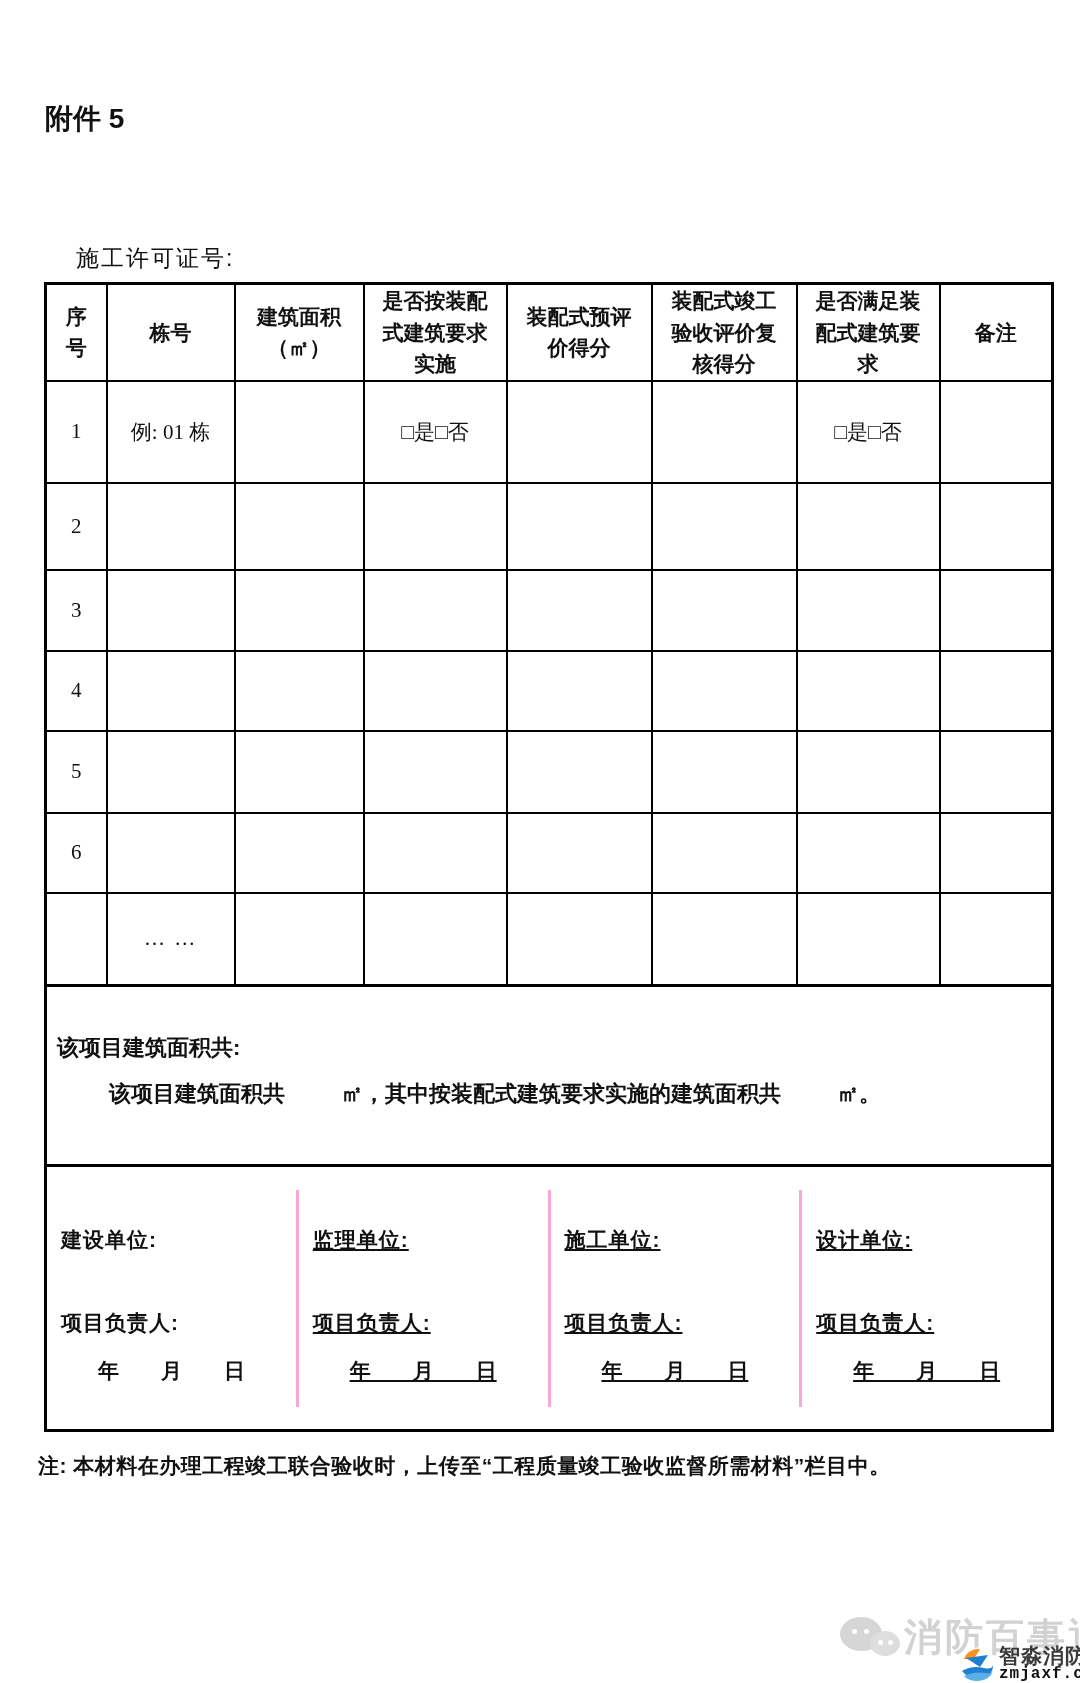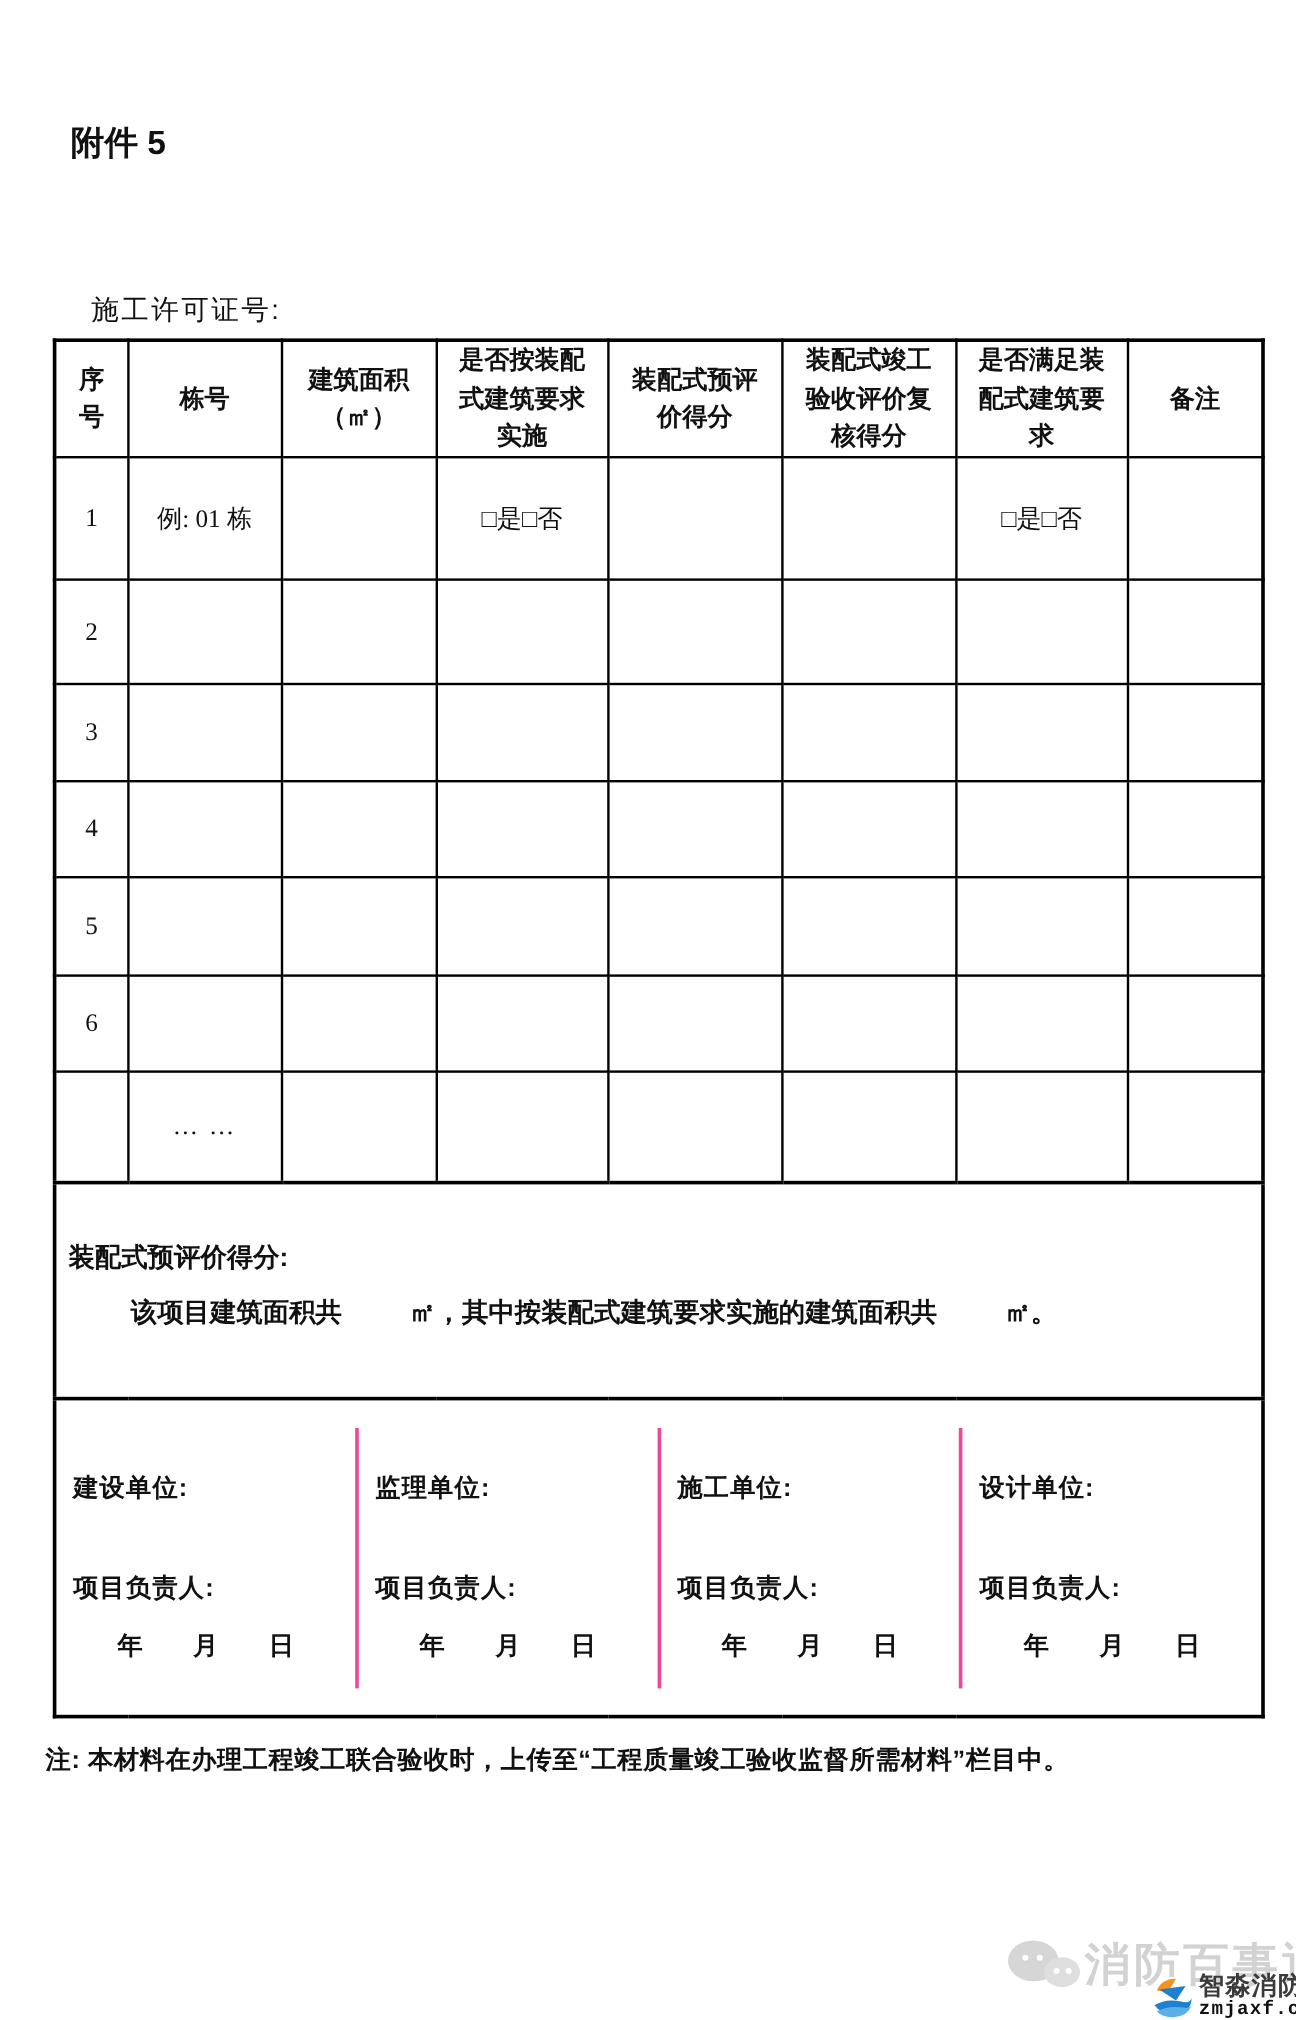--- a/index.html
+++ b/index.html
@@ -6,21 +6,21 @@
   .page{
     position:relative;
     width:1080px;height:1683px;
     background:#ffffff;
     font-family:"Liberation Sans","DejaVu Sans",sans-serif;
     color:#111;
     overflow:hidden;
   }
   .attachment{
     position:absolute;left:45px;top:100px;
-    font-size:28px;font-weight:bold;margin-left:14px;
+    font-size:28px;font-weight:bold;
   }
   .title{
     position:absolute;left:0;right:0;top:178px;
     text-align:center;font-size:37px;font-weight:bold;letter-spacing:2px;
   }
   .permit{
     position:absolute;left:44px;top:243px;
     font-size:23px;letter-spacing:2px;margin-left:32px;
   }
   table.main{
@@ -69,21 +69,21 @@
   tr.units-row td{padding:0;}
   .units-grid{display:flex;height:217px;}
   .unit{
     flex:1 1 0;
     display:flex;flex-direction:column;
     text-align:left;
     padding:36px 14px 22px 14px;
     box-sizing:border-box;
     font-family:"Liberation Sans","DejaVu Sans",sans-serif;
   }
-  .unit + .unit{border-left:3px solid #ec4899;}
+  .unit + .unit{border-left:3px solid #f9a8d4;text-decoration:underline;}
   .unit-label{font-size:21px;font-weight:600;letter-spacing:1px;}
   .unit-spacer{flex:1 1 auto;}
   .unit-leader{font-size:21px;font-weight:600;letter-spacing:1px;}
   .unit-date{font-size:21px;font-weight:600;margin-top:20px;text-align:center;}
   .note{
     position:absolute;left:38px;top:1452px;width:1010px;
     font-size:21px;font-weight:bold;letter-spacing:0.5px;
   }
   .pageno{
     position:absolute;left:968px;top:1684px;
@@ -220,21 +220,21 @@
         <td class="dots">… …</td>
         <td></td>
         <td></td>
         <td></td>
         <td></td>
         <td></td>
         <td></td>
       </tr>
       <tr class="conclusion-row">
         <td colspan="8">
-          <div class="concl-title">装配式预评价得分:</div>
+          <div class="concl-title">该项目建筑面积共:</div>
           <div class="concl-line">
             <span>该项目建筑面积共</span><span class="blank"></span><span>㎡，其中按装配式建筑要求实施的建筑面积共</span><span class="blank"></span><span>㎡。</span>
           </div>
         </td>
       </tr>
       <tr class="units-row">
         <td colspan="8">
           <div class="units-grid">
             <div class="unit">
               <div class="unit-label">建设单位:</div>

